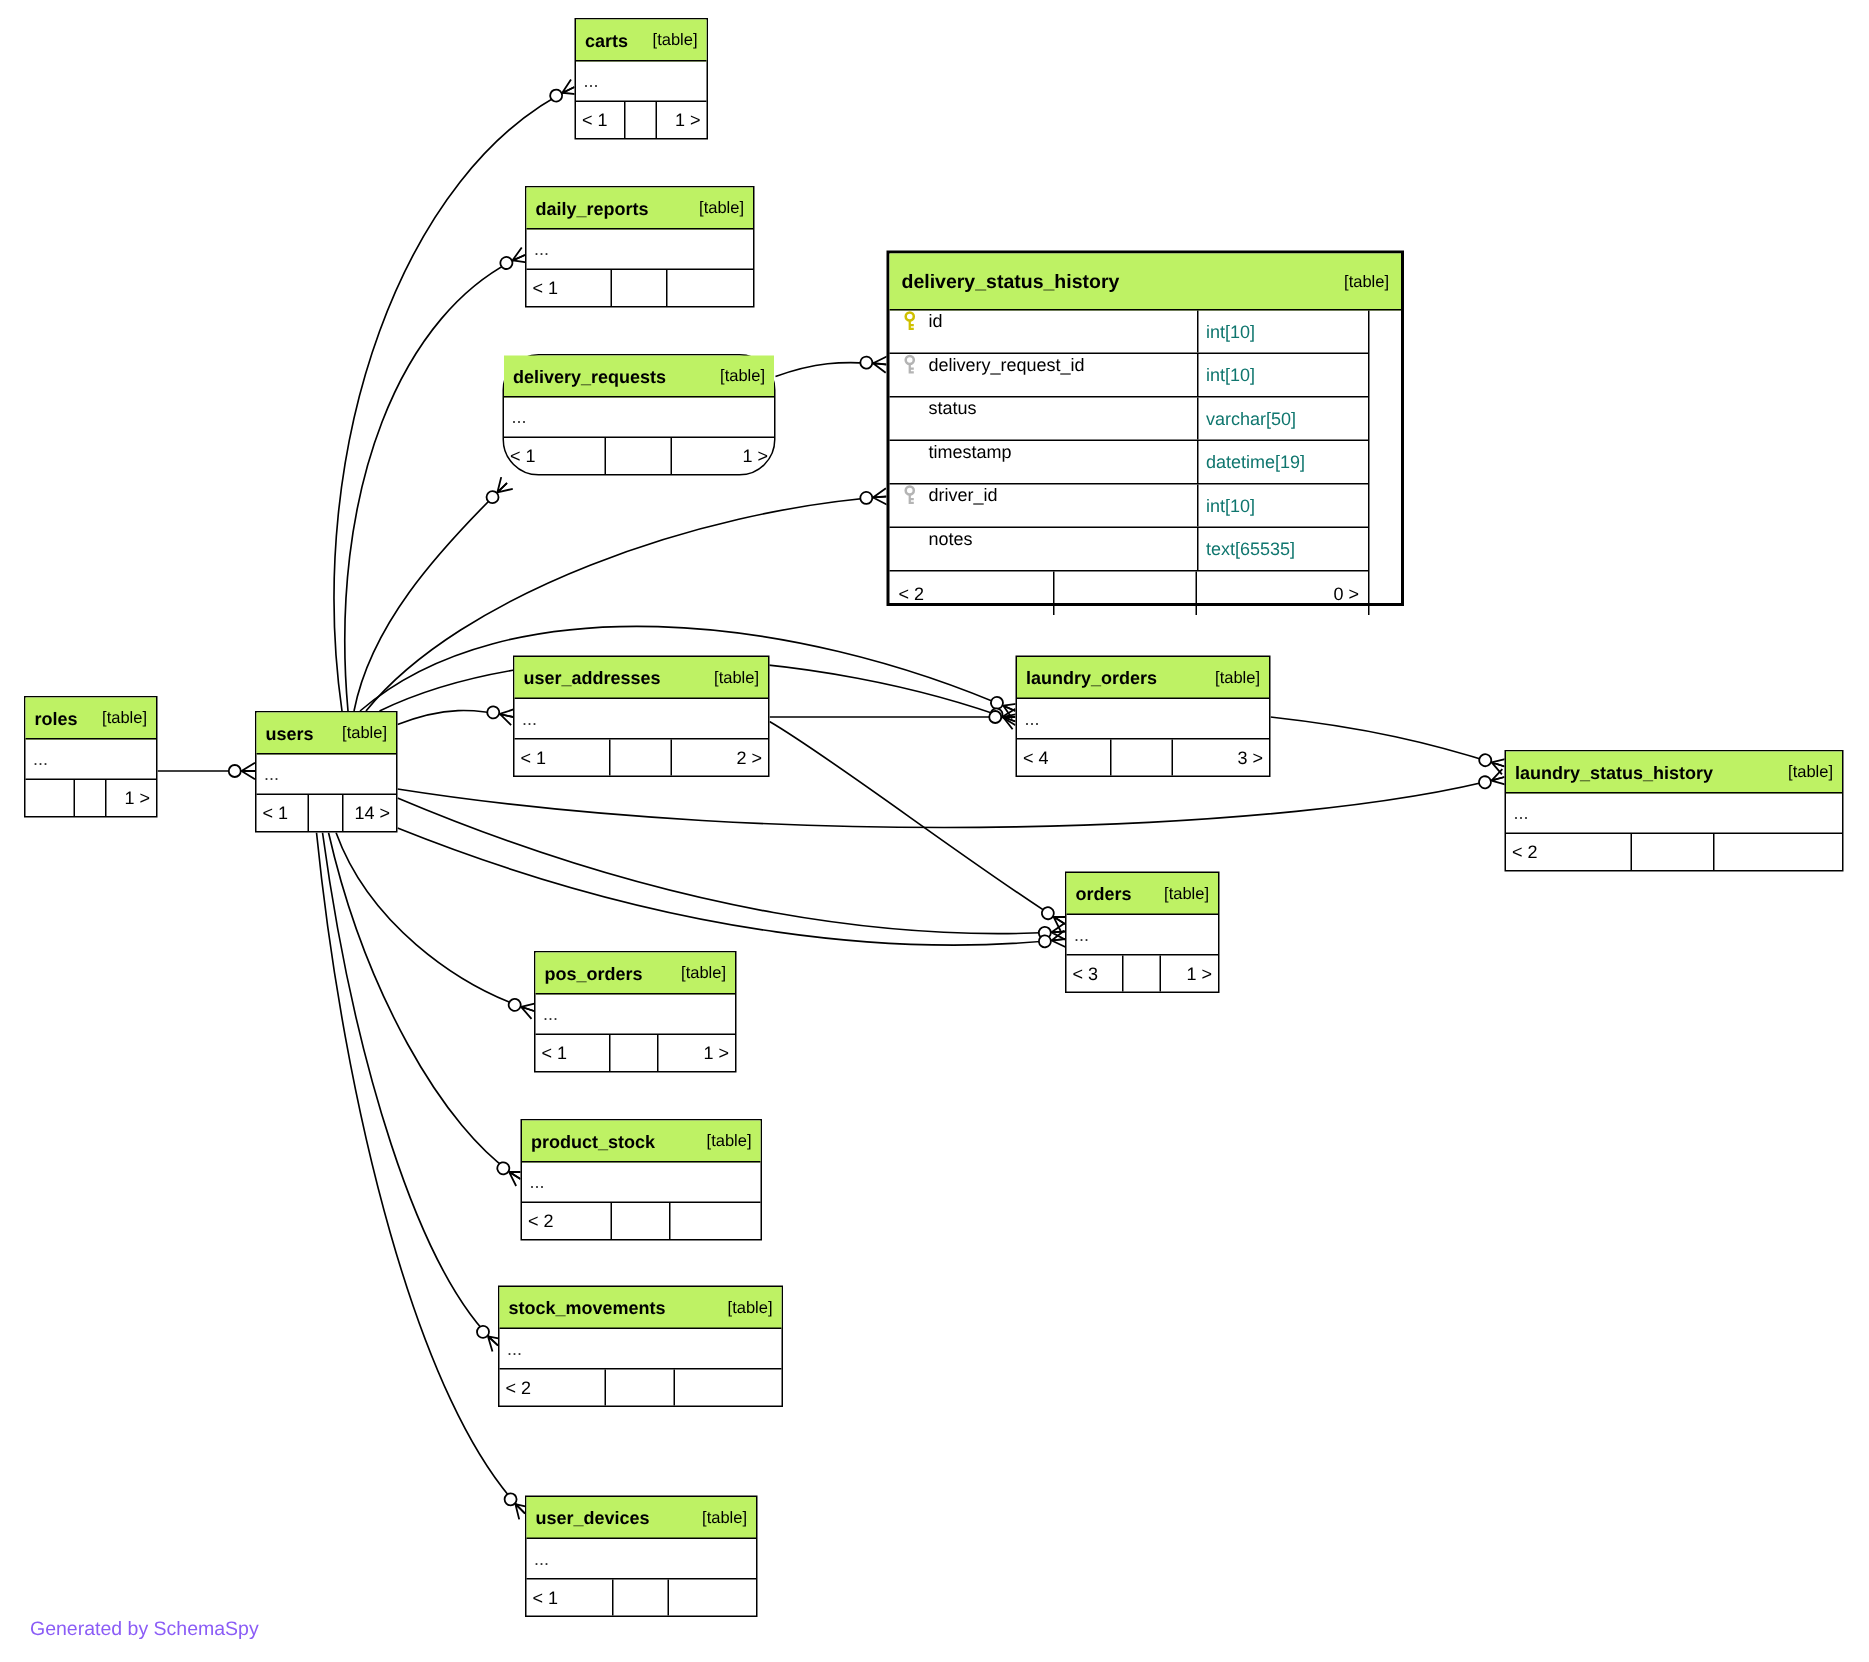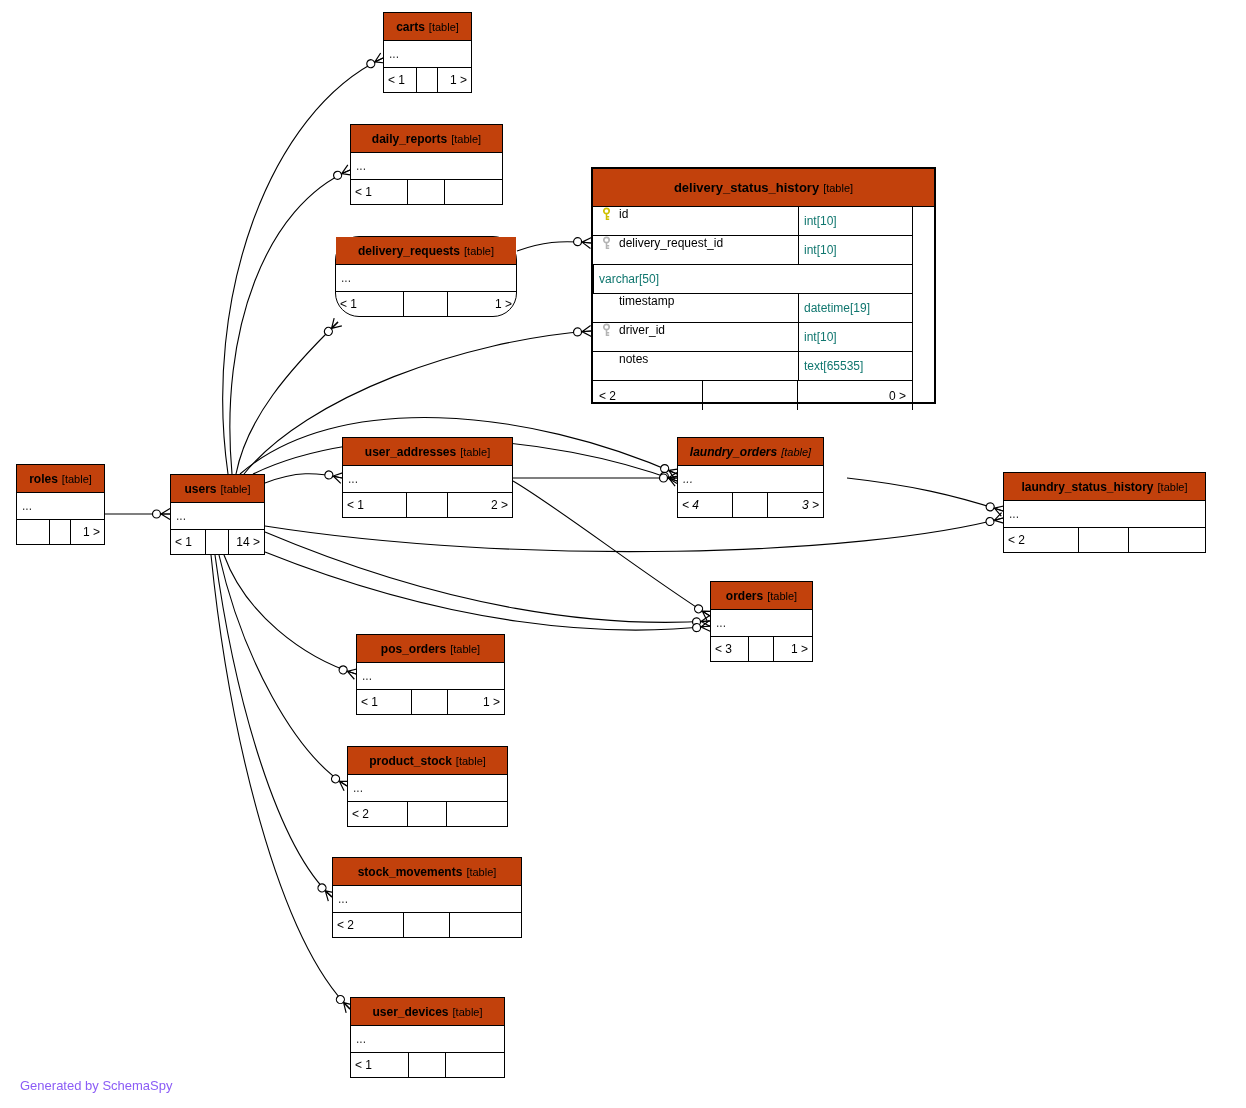--- a/index.html
+++ b/index.html
@@ -1,21 +1,21 @@
 <!DOCTYPE html>
 <html><head>
 <meta charset="utf-8">
 <style>
   html,body{margin:0;padding:0;background:#fff}
   #canvas{position:relative;width:1246px;height:1108px;background:#fff;
           font-family:"Liberation Sans","DejaVu Sans",sans-serif;overflow:hidden}
   svg.rel{position:absolute;left:0;top:0;z-index:0}
   .tbl{position:absolute;box-sizing:border-box;border:1px solid #000;background:#fff;height:81px;z-index:1}
-  .th{box-sizing:border-box;height:28px;background:#c2410c;border-bottom:1px solid #000;
-      display:flex;align-items:center;justify-content:center;padding:0 6px;gap:4px}
+  .th{box-sizing:border-box;height:28px;background:#bef264;border-bottom:1px solid #000;
+      display:flex;align-items:center;justify-content:space-between;padding:0 6px;gap:4px}
   .tn{font-weight:bold;font-size:12px;color:#000;white-space:nowrap}
   .tg{font-size:11px;color:#000;white-space:nowrap}
   .tb{box-sizing:border-box;height:27px;border-bottom:1px solid #000;font-size:12px;color:#333;
       padding:0 5px;display:flex;align-items:center}
   .tf{box-sizing:border-box;height:24px;display:flex;font-size:12px;color:#000}
   .fc{box-sizing:border-box;display:flex;align-items:center;padding:0 4px}
   .fl{width:37%}
   .fm{width:25%;border-left:1px solid #000;border-right:1px solid #000}
   .fr{width:38%;justify-content:flex-end}
   
@@ -97,20 +97,24 @@
               <svg width="11" height="14" viewBox="0 0 11 14">
                 <circle cx="5.5" cy="4" r="2.7" fill="none" stroke-width="1.7" stroke="#b4b4b4"></circle>
                 <path d="M5.5 6.8 V13 M5.5 9.8 H8.2 M5.5 12.2 H8.2" fill="none" stroke-width="1.5" stroke="#b4b4b4"></path>
               </svg>
               </span>
             <span>delivery_request_id</span>
           </div>
           <div class="ctype">int[10]</div>
         </div>
         <div class="brow">
+          <div class="cname">
+            <span class="ki"></span>
+            <span>status</span>
+          </div>
           <div class="ctype">varchar[50]</div>
         </div>
         <div class="brow">
           <div class="cname">
             <span class="ki"></span>
             <span>timestamp</span>
           </div>
           <div class="ctype">datetime[19]</div>
         </div>
         <div class="brow">
@@ -208,33 +212,33 @@
         <span class="tn">user_addresses</span>
         <span class="tg">[table]</span>
       </div>
       <div class="tb">...</div>
       <div class="tf">
         <span class="fc fl">&lt; 1</span>
         <span class="fc fm"></span>
         <span class="fc fr">2 &gt;</span>
       </div>
     </div>
-    <div class="tbl" style="left: 677px; top: 437px; width: 147px; font-style: italic;">
+    <div class="tbl" style="left: 677px; top: 437px; width: 170px;">
       <div class="th">
         <span class="tn">laundry_orders</span>
         <span class="tg">[table]</span>
       </div>
       <div class="tb">...</div>
       <div class="tf">
         <span class="fc fl">&lt; 4</span>
         <span class="fc fm"></span>
         <span class="fc fr">3 &gt;</span>
       </div>
     </div>
-    <div class="tbl" style="left: 1003px; top: 472px; width: 203px;">
+    <div class="tbl" style="left: 1003px; top: 500px; width: 226px;">
       <div class="th">
         <span class="tn">laundry_status_history</span>
         <span class="tg">[table]</span>
       </div>
       <div class="tb">...</div>
       <div class="tf">
         <span class="fc fl">&lt; 2</span>
         <span class="fc fm"></span>
         <span class="fc fr"></span>
       </div>
@@ -244,21 +248,21 @@
         <span class="tn">orders</span>
         <span class="tg">[table]</span>
       </div>
       <div class="tb">...</div>
       <div class="tf">
         <span class="fc fl">&lt; 3</span>
         <span class="fc fm"></span>
         <span class="fc fr">1 &gt;</span>
       </div>
     </div>
-    <div class="tbl" style="left: 356px; top: 634px; width: 149px;">
+    <div class="tbl" style="left: 356px; top: 634px; width: 135px;">
       <div class="th">
         <span class="tn">pos_orders</span>
         <span class="tg">[table]</span>
       </div>
       <div class="tb">...</div>
       <div class="tf">
         <span class="fc fl">&lt; 1</span>
         <span class="fc fm"></span>
         <span class="fc fr">1 &gt;</span>
       </div>

